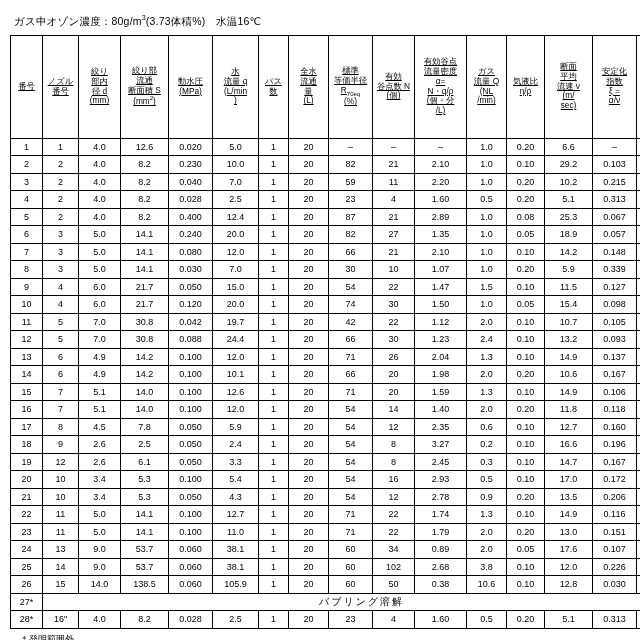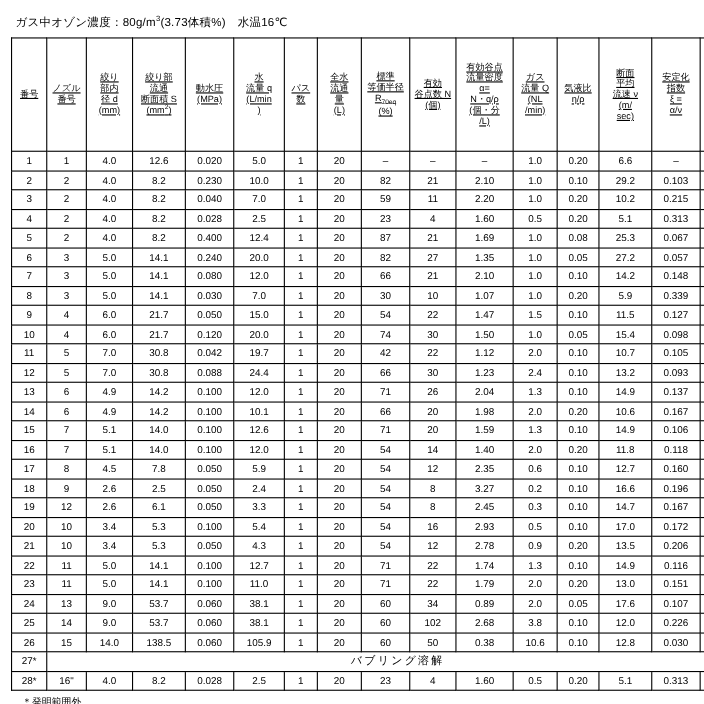--- a/index.html
+++ b/index.html
@@ -270,42 +270,42 @@
           <td>5</td>
           <td>2</td>
           <td>4.0</td>
           <td>8.2</td>
           <td>0.400</td>
           <td>12.4</td>
           <td>1</td>
           <td>20</td>
           <td>87</td>
           <td>21</td>
-          <td>1.69</td>
+          <td>2.89</td>
           <td>1.0</td>
           <td>0.08</td>
           <td>25.3</td>
           <td>0.067</td>
           <td>43.2</td>
         </tr>
         <tr>
           <td>6</td>
           <td>3</td>
           <td>5.0</td>
           <td>14.1</td>
           <td>0.240</td>
           <td>20.0</td>
           <td>1</td>
           <td>20</td>
           <td>82</td>
           <td>27</td>
           <td>1.35</td>
           <td>1.0</td>
           <td>0.05</td>
-          <td>27.2</td>
+          <td>18.9</td>
           <td>0.057</td>
           <td>42.3</td>
         </tr>
         <tr>
           <td>7</td>
           <td>3</td>
           <td>5.0</td>
           <td>14.1</td>
           <td>0.080</td>
           <td>12.0</td>

